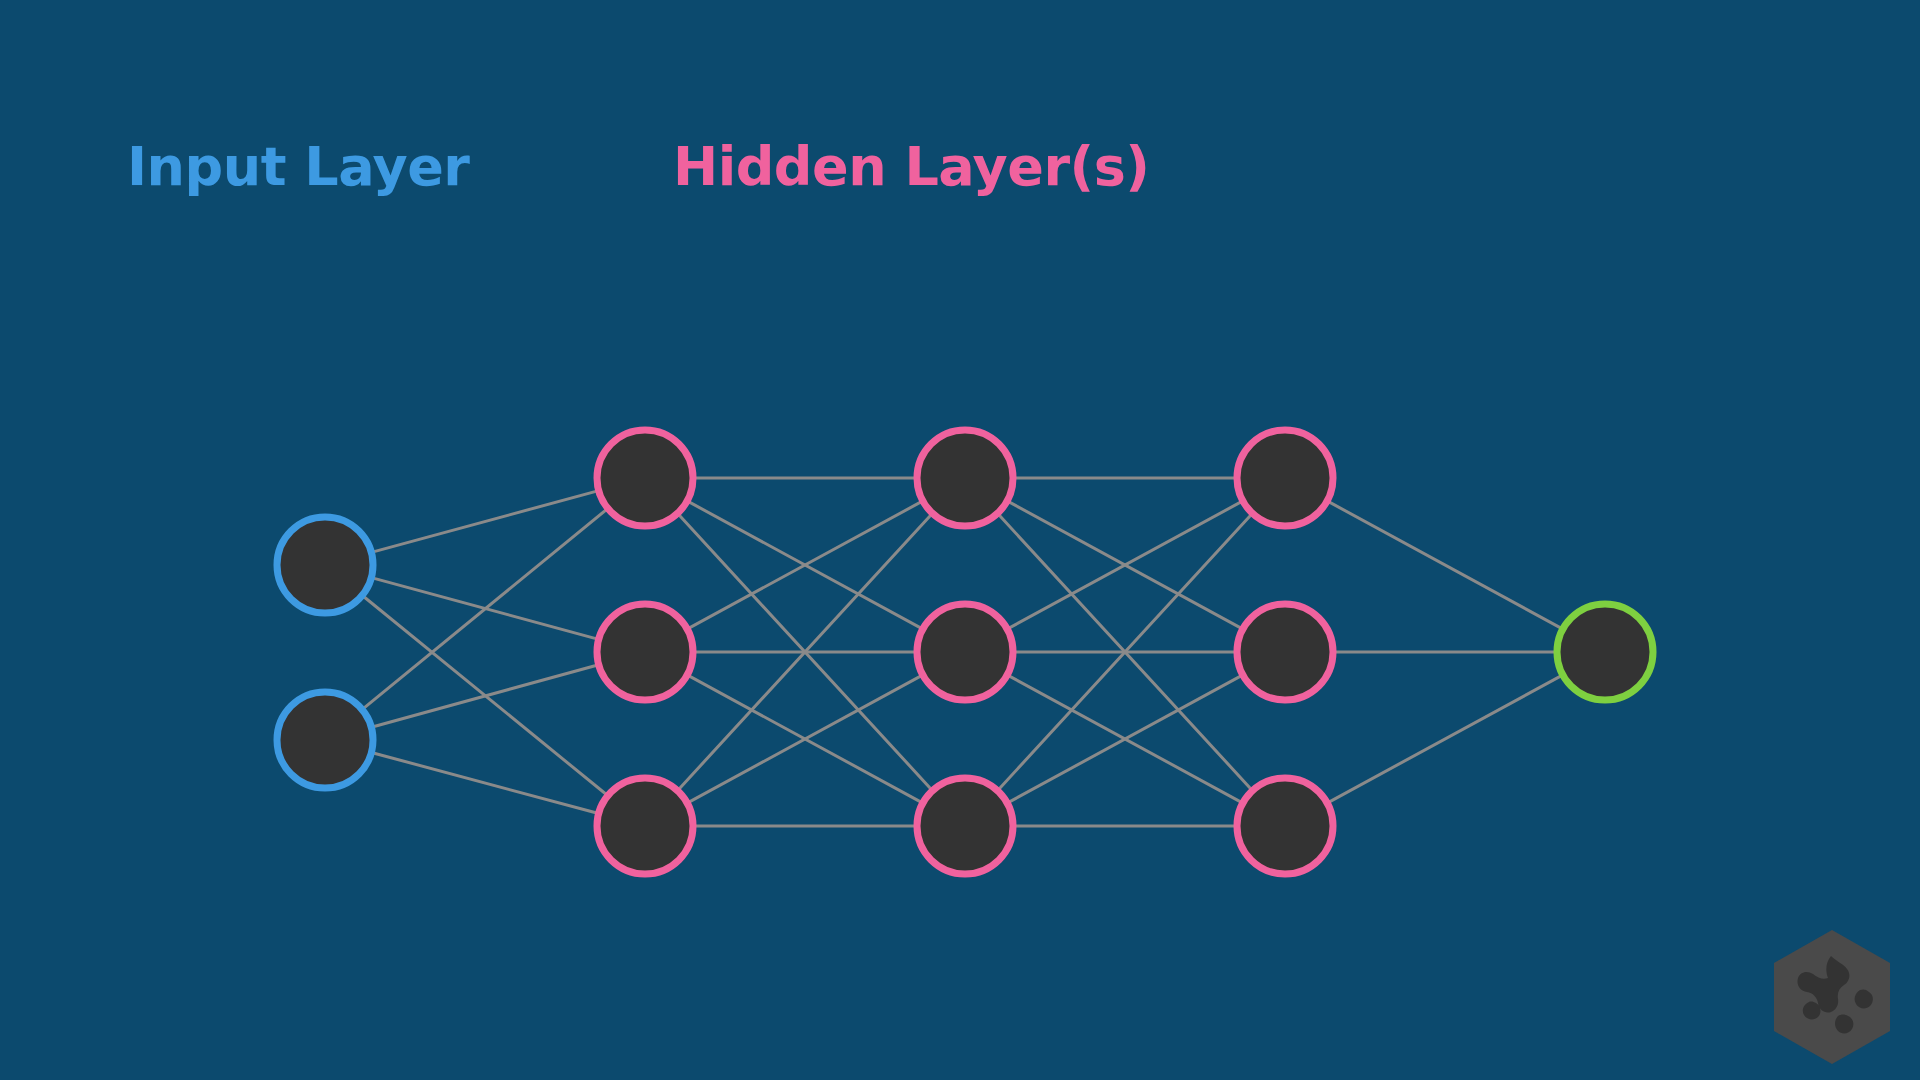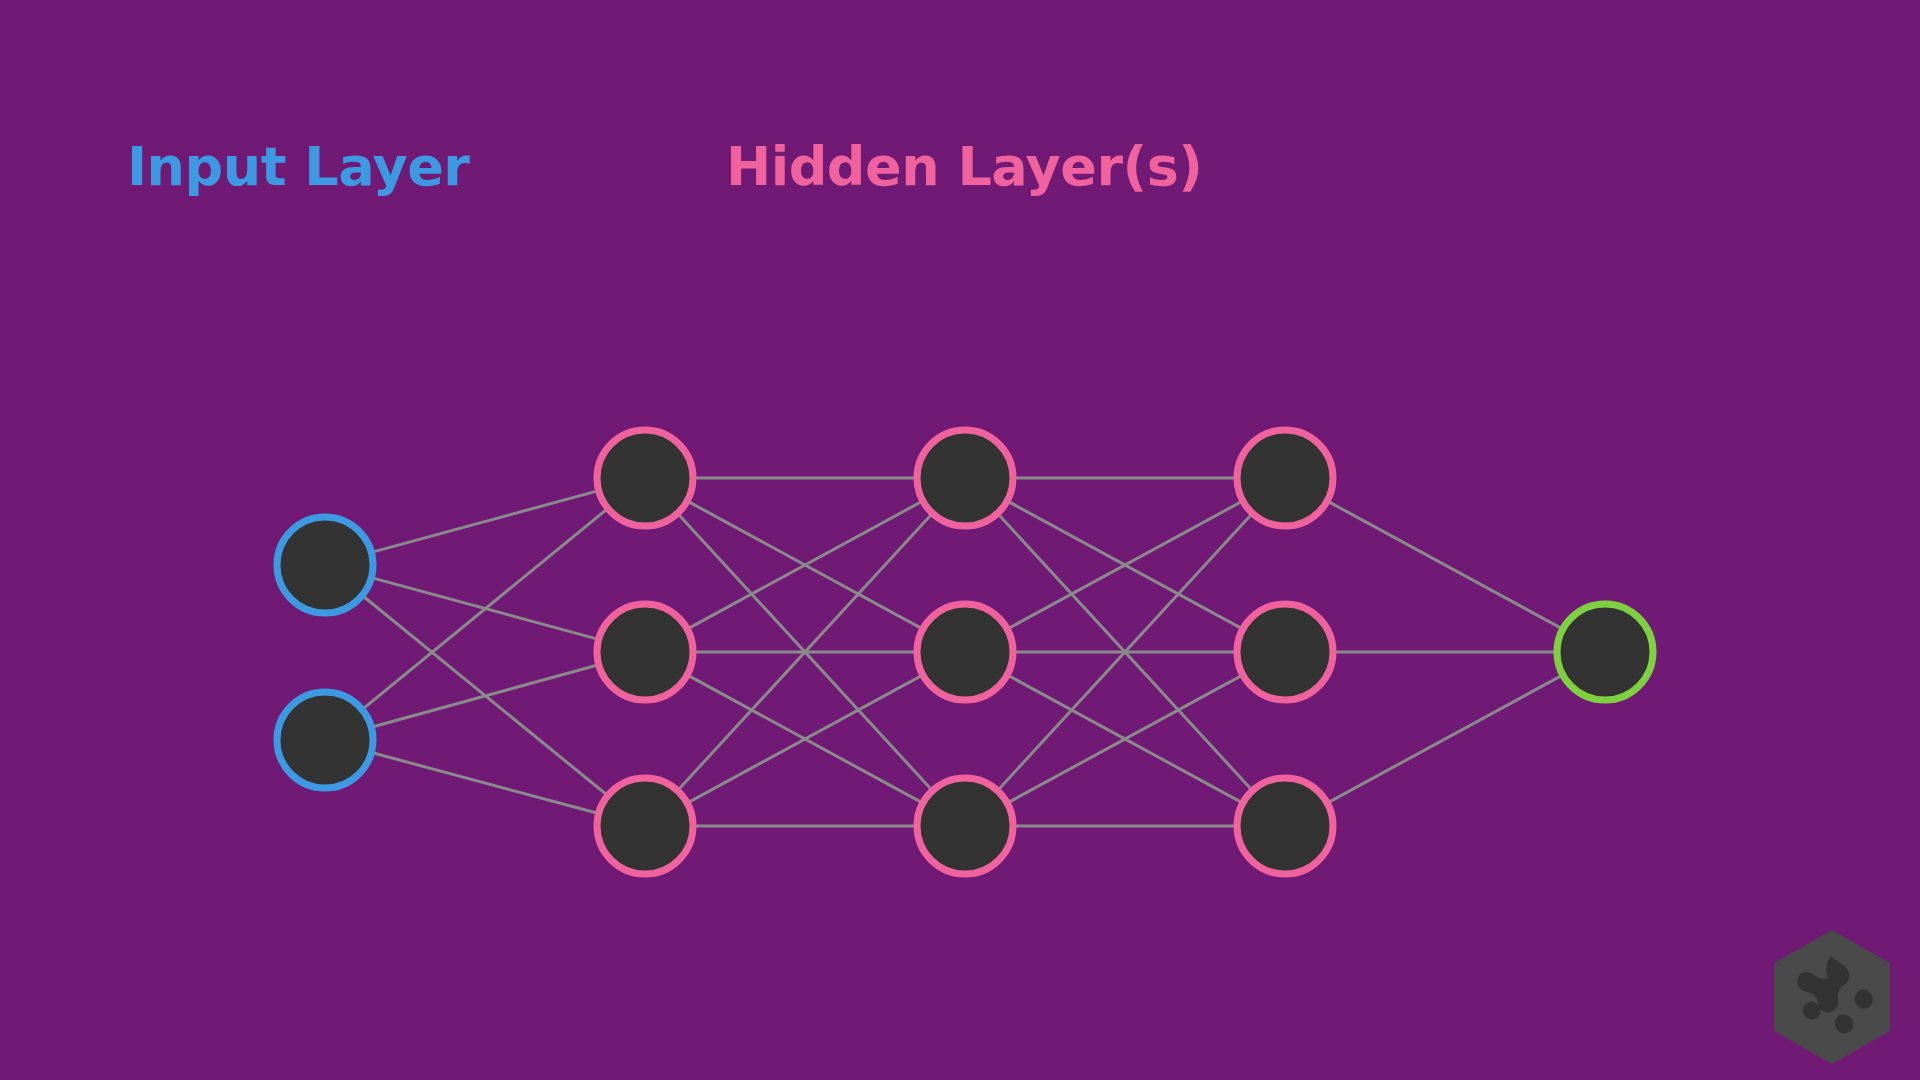--- a/index.html
+++ b/index.html
@@ -9,21 +9,21 @@
   }
   body {
     background:#333333;
     font-family:"DejaVu Sans", sans-serif;
     position:relative;
   }
   #stage {
     position:absolute;
     left:0; top:0;
     width:1920px; height:1080px;
-    background:#701a75;
+    background:#0c4a6e;
   }
   .layer-label {
     position:absolute;
     font-family:"DejaVu Sans", sans-serif;
     font-weight:bold;
     font-size:54px;
     letter-spacing:-0.5px;
     white-space:nowrap;
     line-height:1;
   }
@@ -90,21 +90,21 @@
         <circle cx="965" cy="826" r="48" fill="#333333" stroke="#f0629e" stroke-width="7"></circle>
         <circle cx="1285" cy="478" r="48" fill="#333333" stroke="#f0629e" stroke-width="7"></circle>
         <circle cx="1285" cy="652" r="48" fill="#333333" stroke="#f0629e" stroke-width="7"></circle>
         <circle cx="1285" cy="826" r="48" fill="#333333" stroke="#f0629e" stroke-width="7"></circle>
         <circle cx="1605" cy="652" r="48" fill="#333333" stroke="#7ed040" stroke-width="7"></circle>
       </g>
   </svg>
 
   <div class="layer-label" id="label-input" style="color: rgb(61, 154, 226); left: 127px; top: 140px;">Input Layer</div>
 
-  <div class="layer-label" id="label-hidden" style="color: rgb(240, 98, 158); left: 726px; top: 140px;">Hidden Layer(s)</div>
+  <div class="layer-label" id="label-hidden" style="color: rgb(240, 98, 158); left: 673px; top: 140px;">Hidden Layer(s)</div>
 
 
   <svg id="watermark" viewBox="0 0 128 138">
     <path d="M64 2 L122 35 L122 103 L64 136 L6 103 L6 35 Z" fill="#4a4a4a"></path>
     <path d="M63 28 C58 34 57 42 60 50 C55 52 50 50 45 46
              C39 42 32 44 30 50 C28 57 32 63 39 64
              C45 65 49 69 50 75 C51 82 57 86 63 84
              C68 82 71 77 70 71 C69 65 71 60 76 57
              C82 53 83 46 79 41 C76 36 69 34 63 28 Z
              M70 88 C66 92 66 99 70 103 C74 107 81 106 84 101

